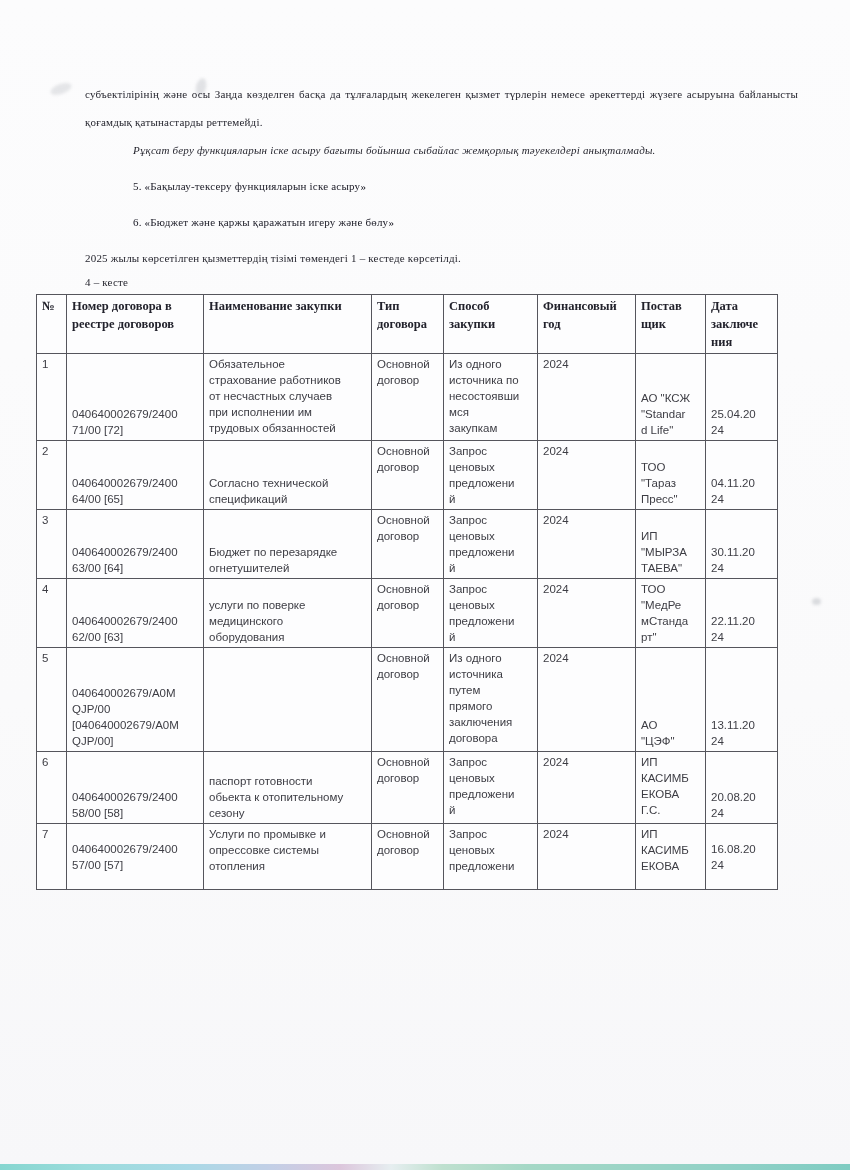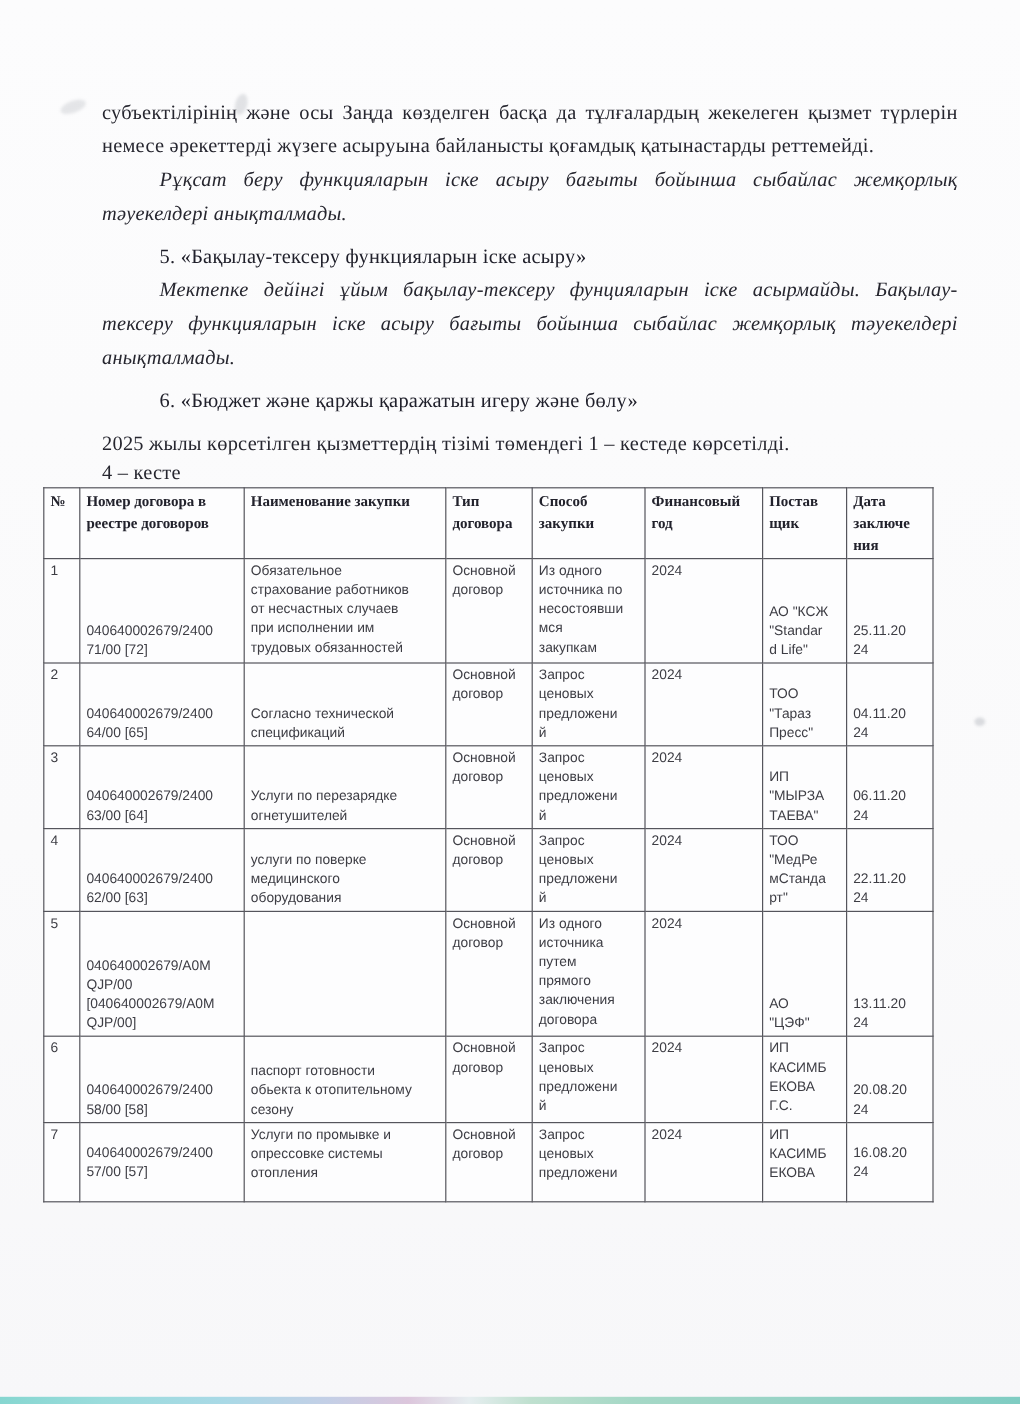--- a/index.html
+++ b/index.html
@@ -26,21 +26,21 @@
   .scan-stripe {
     position: absolute; left: 0; right: 0; bottom: 0; height: 6px;
     background: linear-gradient(90deg,
       #86d6d0 0%, #9bdcdc 10%, #a9d9e6 22%, #c3cfe6 32%, #dcc6dc 40%,
       #e6eef0 46%, #bfe0cf 52%, #a5d8c6 62%, #9ad4c6 75%, #8ed0c6 88%, #7fccc2 100%);
   }
   
   .doc-text {
     position: relative;
     padding: 80px 52px 0 85px;
-    font-size: 17px; line-height: 28px;
+    font-size: 11px; line-height: 28px;
     color: #26262f;
     text-align: justify;
     letter-spacing: .2px;
   }
   .doc-text p { margin: 0; }
   .indent { text-indent: 48px; font-style: italic; }
   .heading {
     font-weight: normal;
     text-indent: 48px;
     margin-top: 8px !important;
@@ -98,21 +98,20 @@
 <div class="page">
 
   <div class="smudge s1"></div>
   <div class="smudge s2"></div>
   <div class="smudge s3"></div>
 
   <div class="doc-text">
     <p>субъектілірінің және осы Заңда көзделген басқа да тұлғалардың жекелеген қызмет түрлерін немесе әрекеттерді жүзеге асыруына байланысты қоғамдық қатынастарды реттемейді.</p>
     <p class="indent">Рұқсат беру функцияларын іске асыру бағыты бойынша сыбайлас жемқорлық тәуекелдері анықталмады.</p>
     <p class="heading">5. «Бақылау-тексеру функцияларын іске асыру»</p>
-    <p class="indent">Мектепке дейінгі ұйым бақылау-тексеру фунцияларын іске асырмайды. Бақылау-тексеру функцияларын іске асыру бағыты бойынша сыбайлас жемқорлық тәуекелдері анықталмады.</p>
     <p class="heading">6. «Бюджет және қаржы қаражатын игеру және бөлу»</p>
     <p class="after-gap">2025 жылы көрсетілген қызметтердің тізімі төмендегі 1 – кестеде көрсетілді.</p>
     <p class="caption">4 – кесте</p>
   </div>
 
   <table class="contracts">
     <colgroup>
       <col style="width:30px">
         <col style="width:137px">
         <col style="width:168px">
@@ -155,21 +154,21 @@
 договор</td>
         <td class="va-t">Из одного
 источника по
 несостоявши
 мся
 закупкам</td>
         <td class="ser va-t">2024</td>
         <td class="va-b">АО "КСЖ
 "Standar
 d Life"</td>
-        <td class="va-b">25.11.20
+        <td class="va-b">25.04.20
 24</td>
       </tr>
       <tr class="r1">
         <td class="ser va-t">2</td>
         <td class="va-b">040640002679/2400
 64/00 [65]</td>
         <td class="va-b">Согласно технической
 спецификаций</td>
         <td class="va-t">Основной
 договор</td>
@@ -181,33 +180,33 @@
         <td class="va-b">ТОО
 "Тараз
 Пресс"</td>
         <td class="va-b">04.11.20
 24</td>
       </tr>
       <tr class="r2">
         <td class="ser va-t">3</td>
         <td class="va-b">040640002679/2400
 63/00 [64]</td>
-        <td class="va-b">Услуги по перезарядке
+        <td class="va-b">Бюджет по перезарядке
 огнетушителей</td>
         <td class="va-t">Основной
 договор</td>
         <td class="va-t">Запрос
 ценовых
 предложени
 й</td>
         <td class="ser va-t">2024</td>
         <td class="va-b">ИП
 "МЫРЗА
 ТАЕВА"</td>
-        <td class="va-b">06.11.20
+        <td class="va-b">30.11.20
 24</td>
       </tr>
       <tr class="r3">
         <td class="ser va-t">4</td>
         <td class="va-b">040640002679/2400
 62/00 [63]</td>
         <td class="va-b">услуги по поверке
 медицинского
 оборудования</td>
         <td class="va-t">Основной

